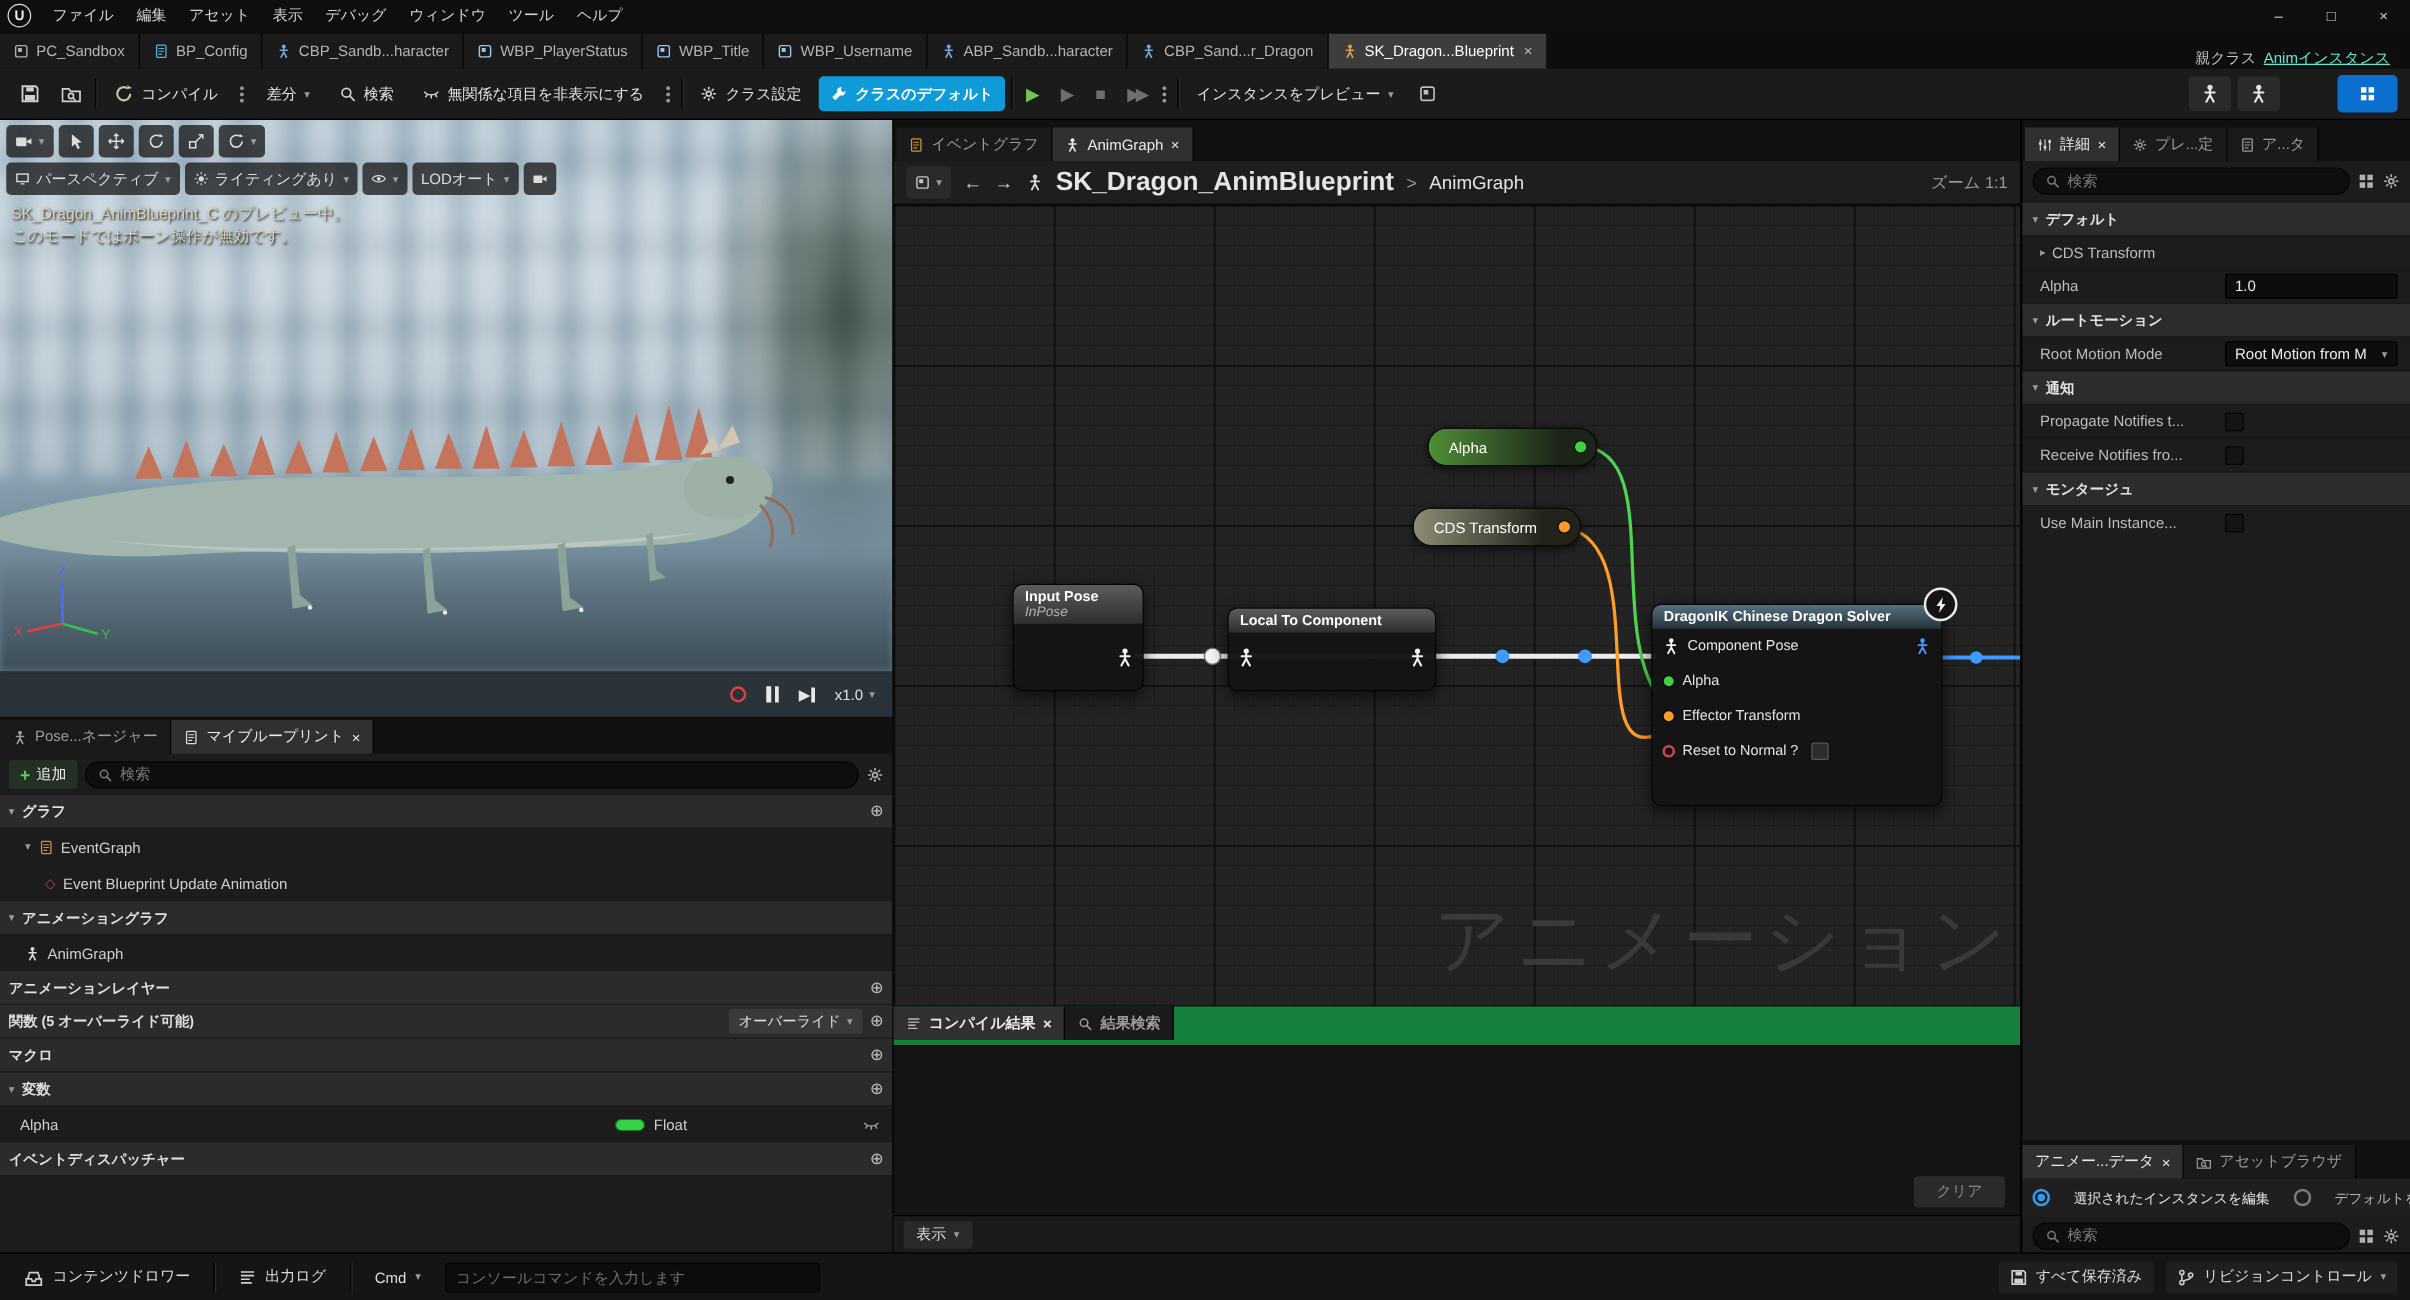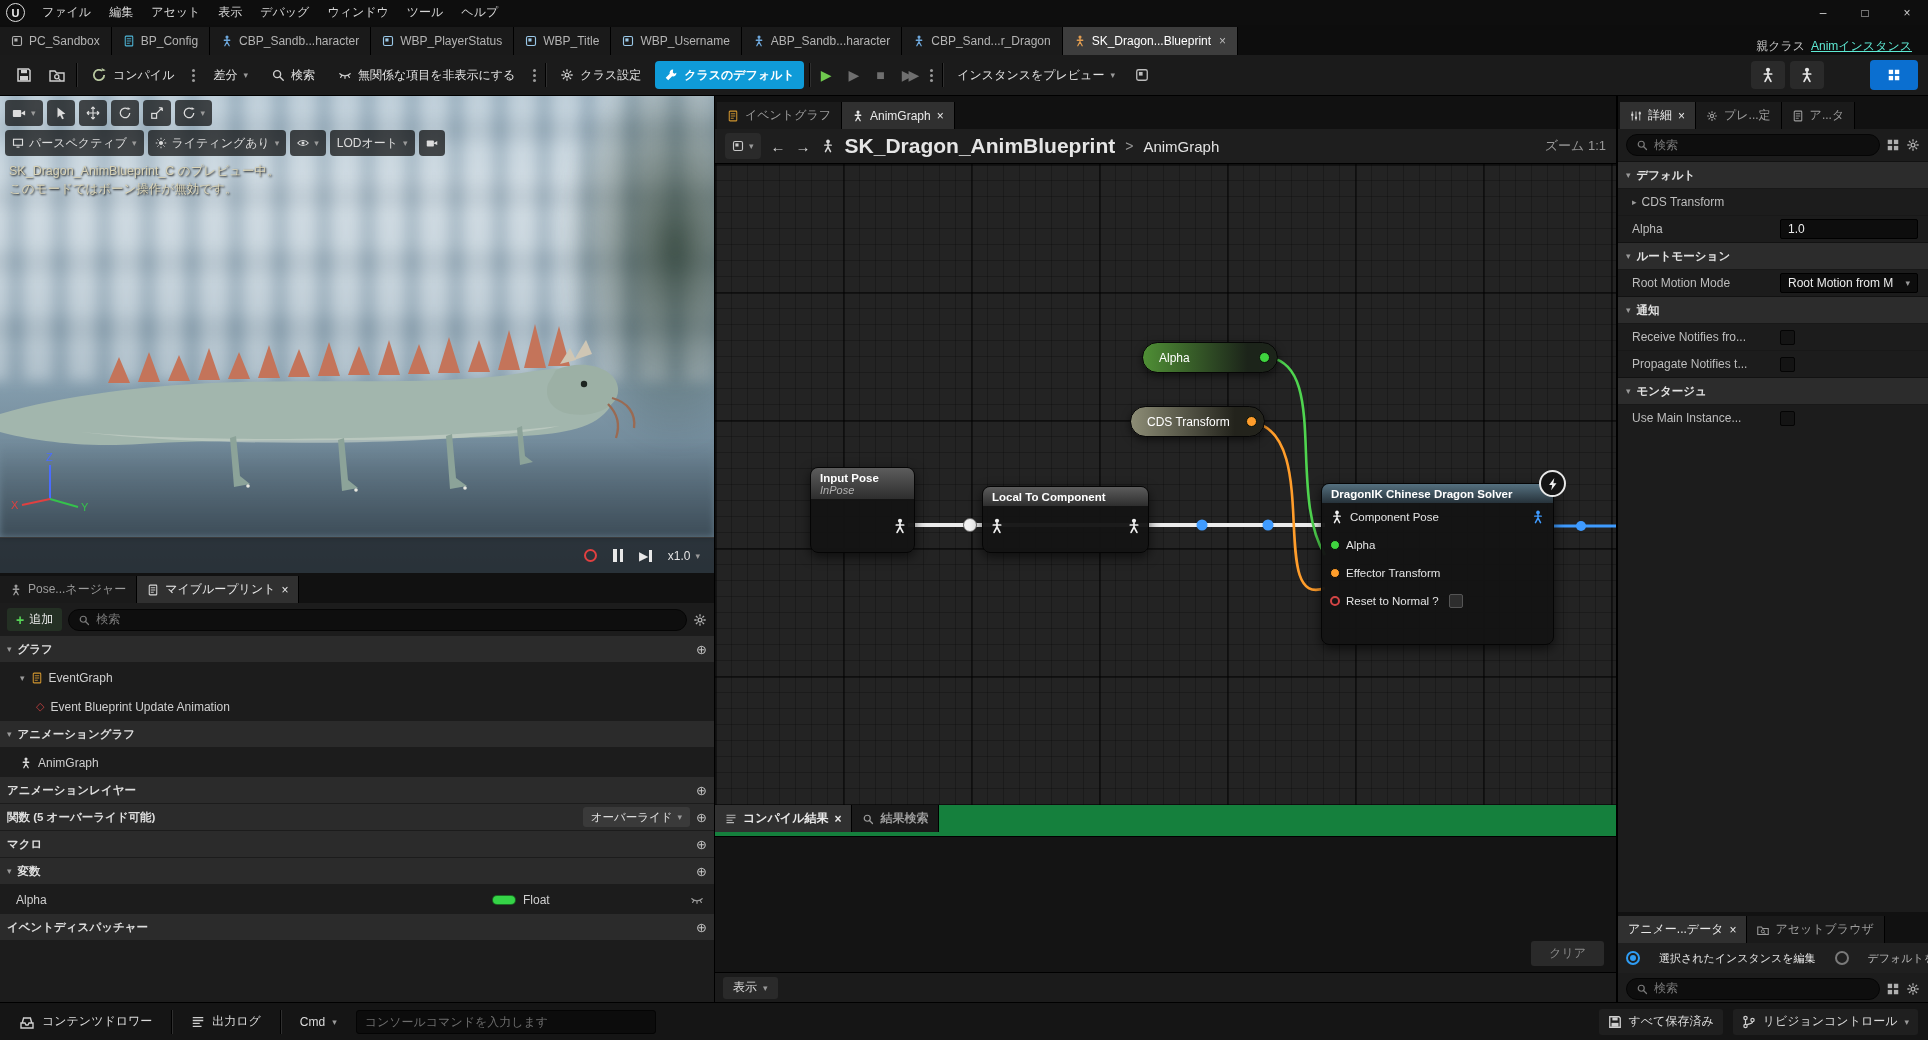--- a/index.html
+++ b/index.html
@@ -666,20 +666,21 @@
     <svg class="ic" style="color:#d8d8d8">
         <use href="#i-person"></use>
       </svg>
     <span class="crumb-root">SK_Dragon_AnimBlueprint</span>
     <span class="crumb-sep">&gt;</span>
     <span class="crumb-leaf">AnimGraph</span>
     <span class="zoomlbl">ズーム 1:1</span>
   </div>
 
   <div class="canvas">
+    <span class="watermark">アニメーション</span>
 
     <svg class="wires" width="903" height="641" viewBox="0 0 903 641">
       <path d="M193,361 H610" stroke="#ececec" stroke-width="4" fill="none"></path>
       <path d="M551,193 C615,198 572,330 610,391" stroke="#4fd44f" stroke-width="2.6" fill="none"></path>
       <path d="M538,258 C608,272 552,446 610,424" stroke="#ff9d2b" stroke-width="2.6" fill="none"></path>
       <path d="M839,362 H901" stroke="#3f9bff" stroke-width="3.2" fill="none"></path>
       <circle cx="255" cy="361" r="6.5" fill="#f2f2f2" stroke="#6a6a6a"></circle>
       <circle cx="487" cy="361" r="5.5" fill="#3f9bff"></circle>
       <circle cx="553" cy="361" r="5.5" fill="#3f9bff"></circle>
       <circle cx="866" cy="362" r="5" fill="#3f9bff"></circle>
@@ -847,27 +848,27 @@
       <span class="chev">▾</span>
     </div>
   </div>
 
   <div class="dcat">
     <span class="chev">▾</span>
     <span>通知</span>
   </div>
   <div class="drow">
     <div class="dname">
-        <span>Receive Notifies fro...</span>
+        <span>Propagate Notifies t...</span>
       </div>
     <span class="cb"></span>
   </div>
   <div class="drow">
     <div class="dname">
-        <span>Propagate Notifies t...</span>
+        <span>Receive Notifies fro...</span>
       </div>
     <span class="cb"></span>
   </div>
 
   <div class="dcat">
     <span class="chev">▾</span>
     <span>モンタージュ</span>
   </div>
   <div class="drow">
     <div class="dname">

